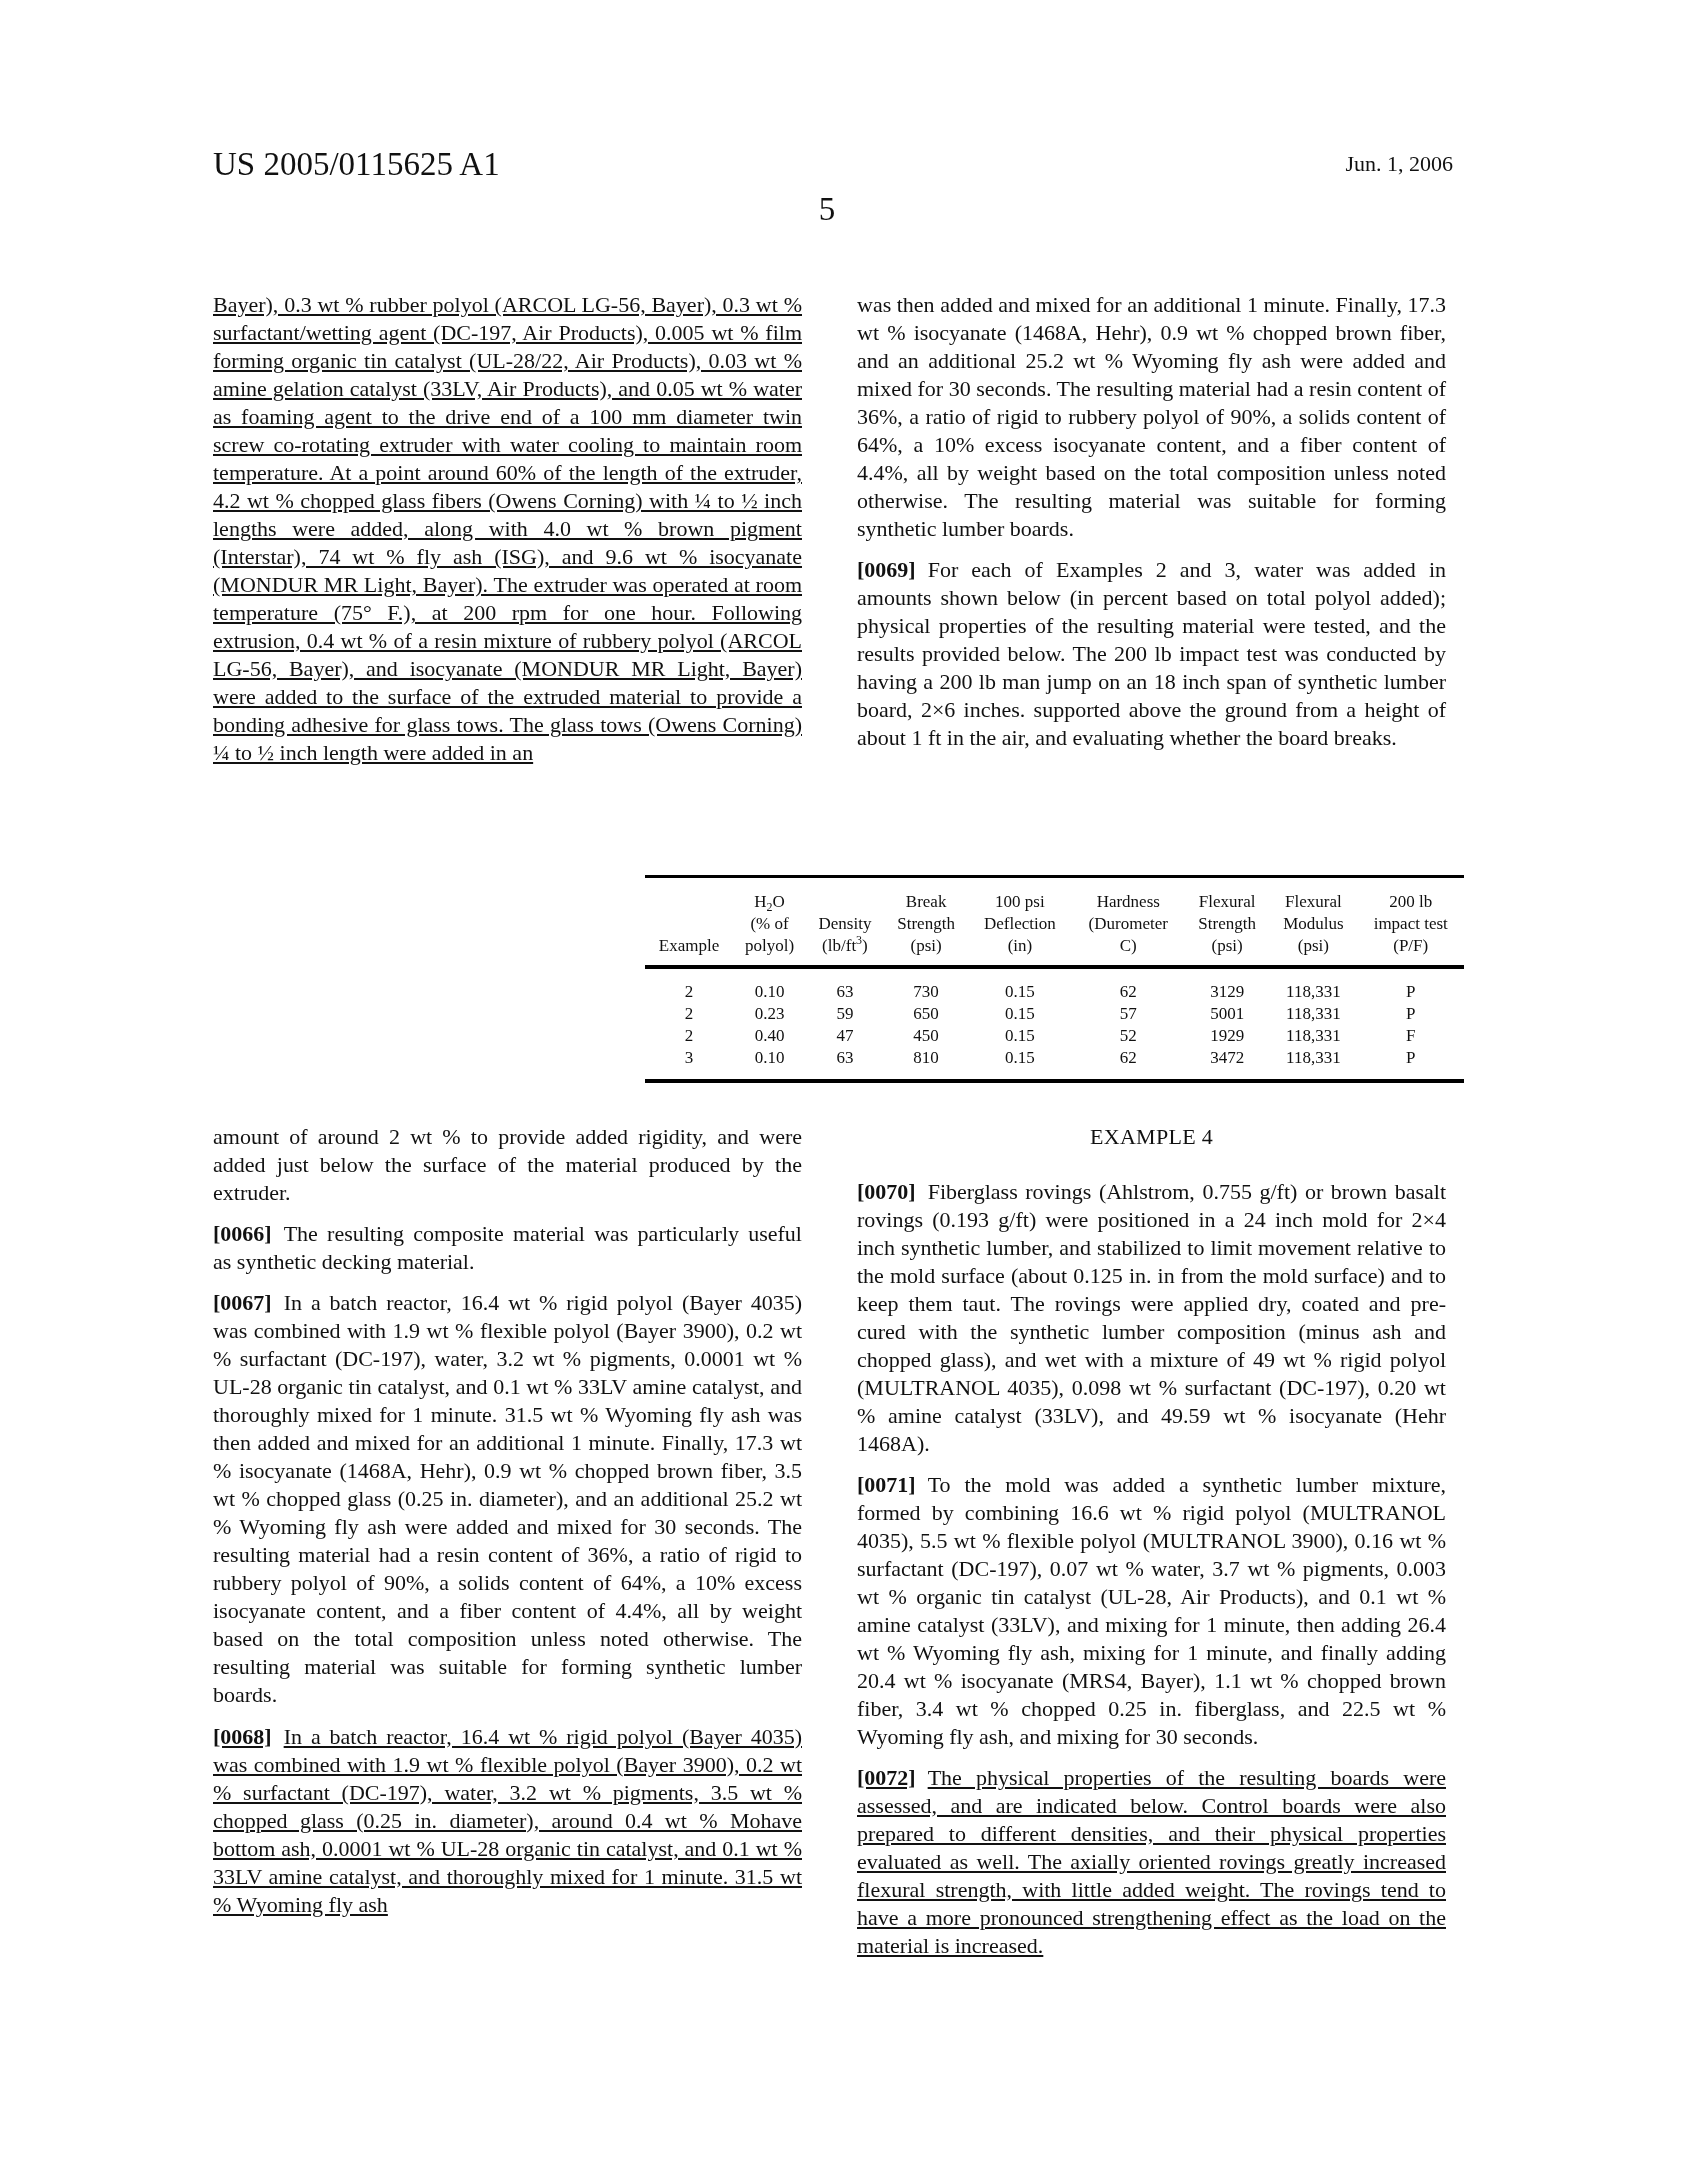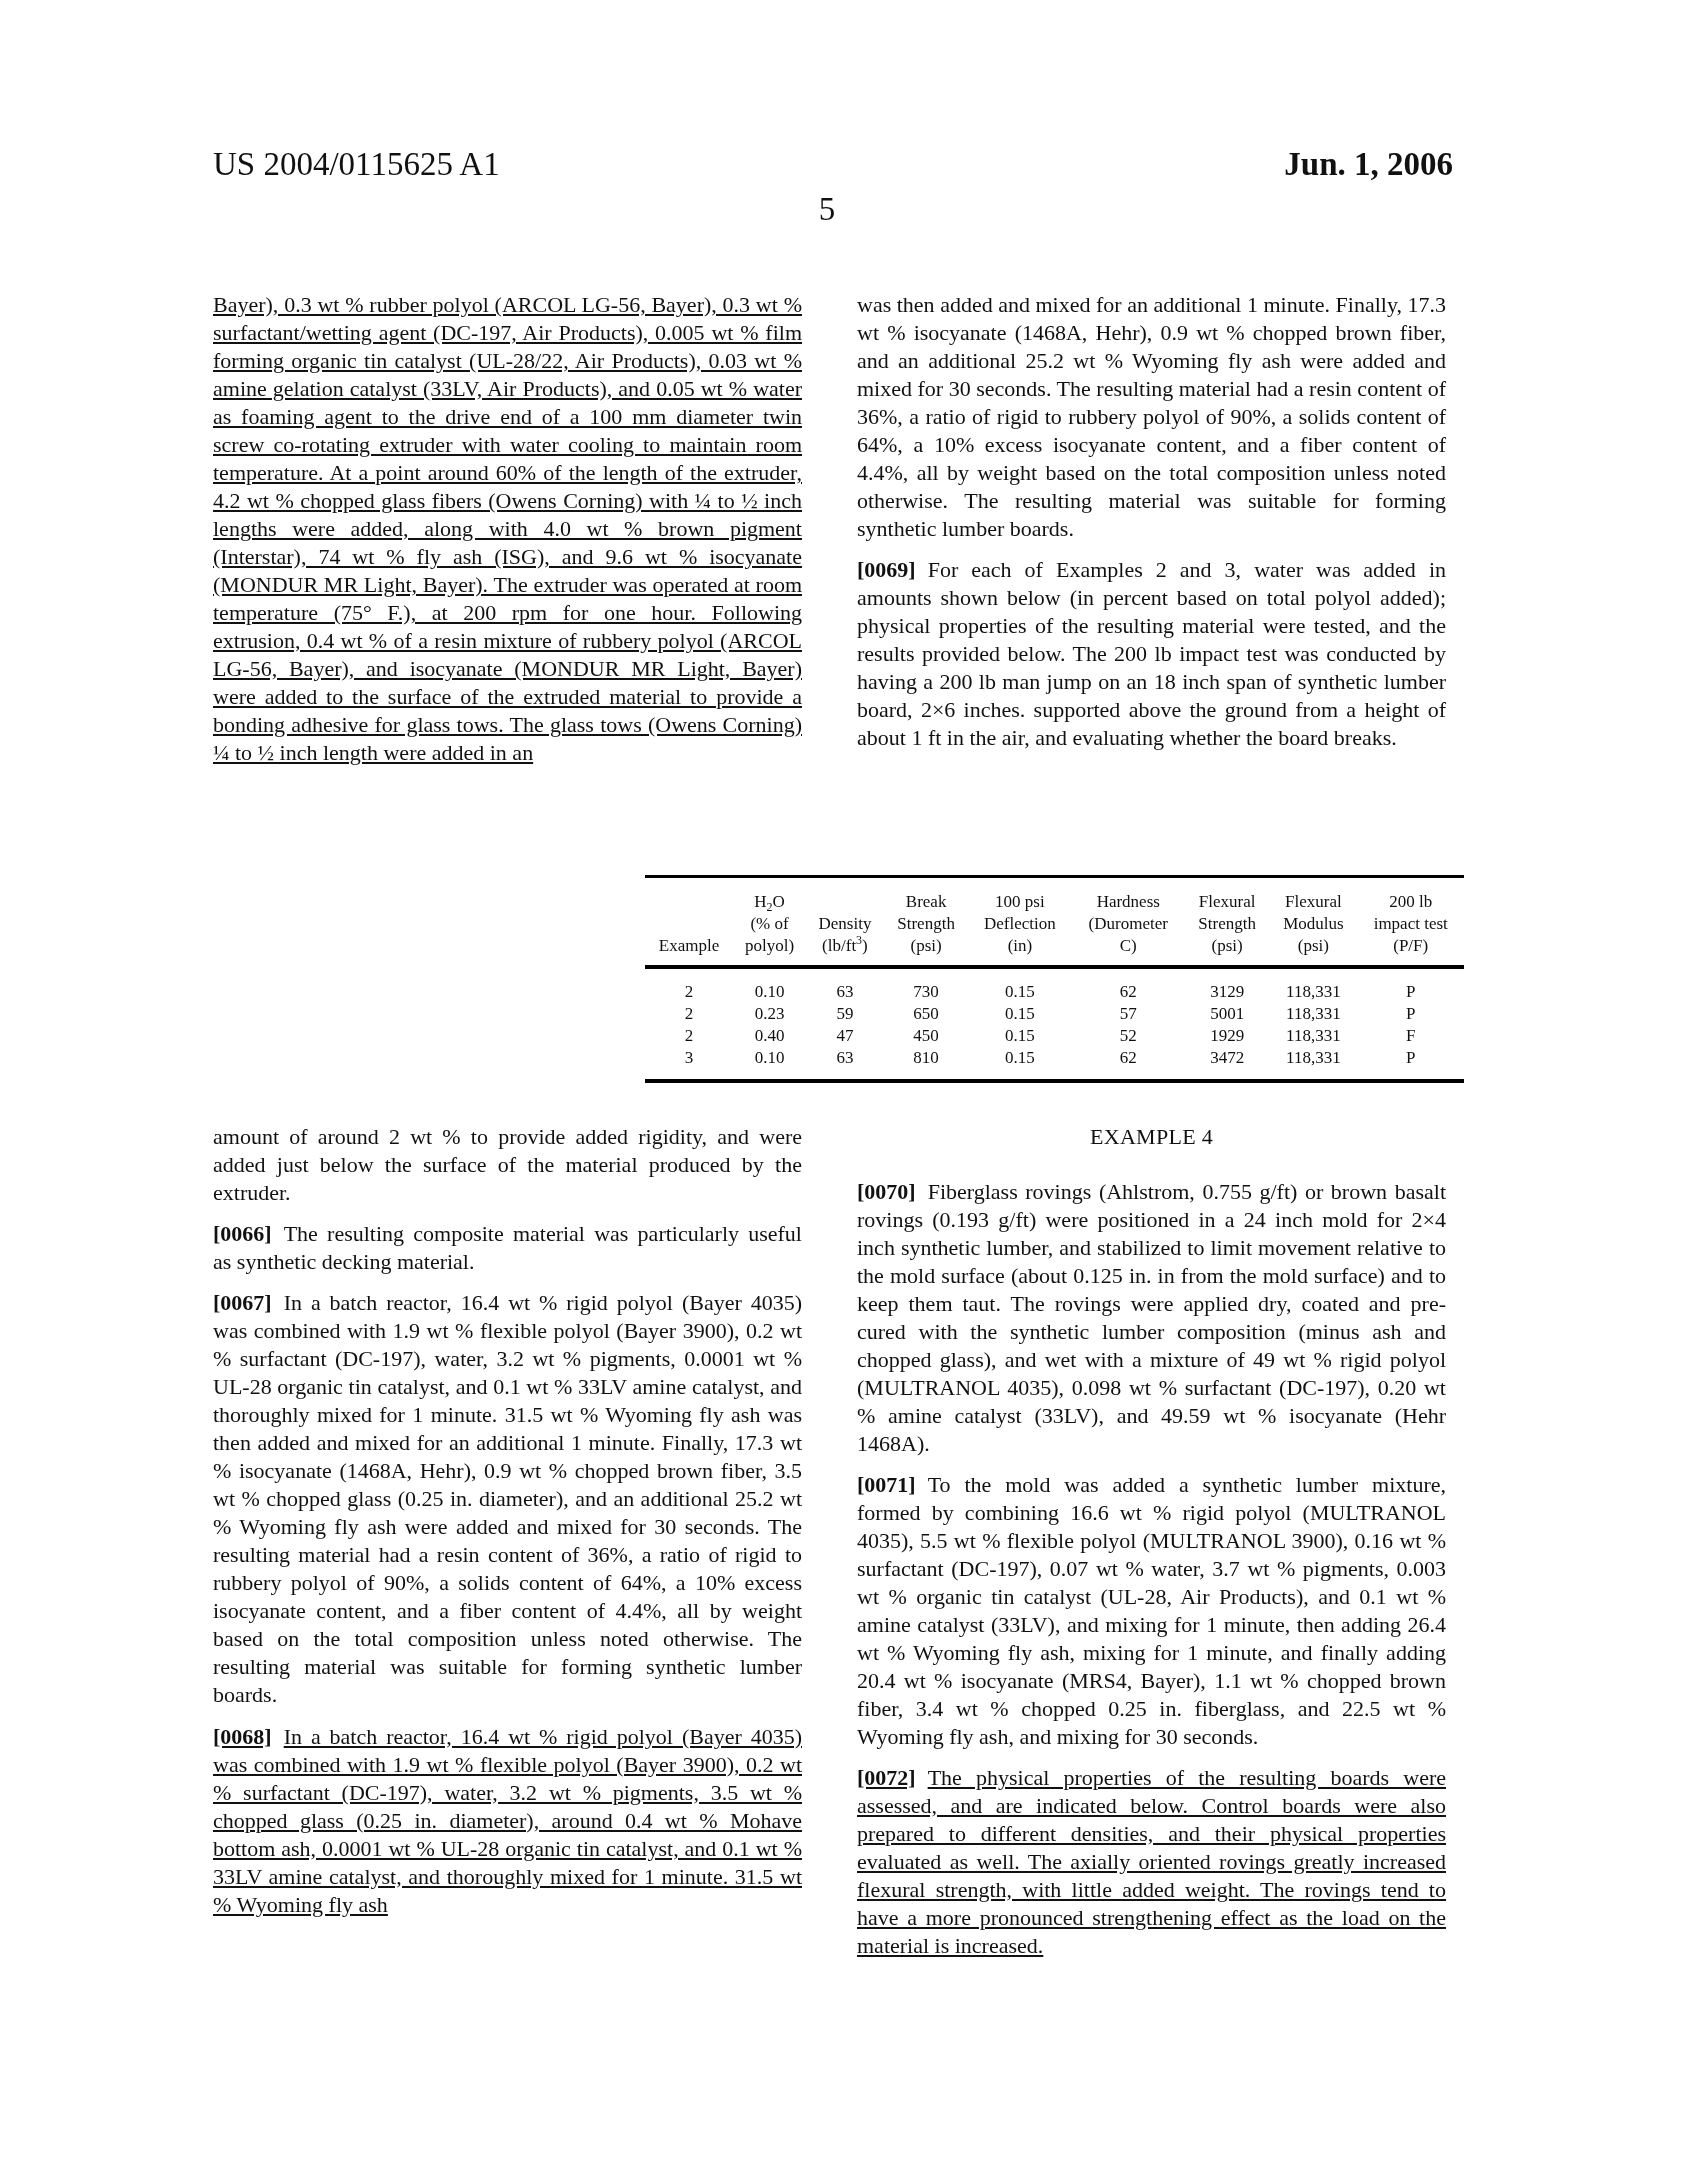--- a/index.html
+++ b/index.html
@@ -1,21 +1,21 @@
 <!DOCTYPE html>
 <html style="font-size:10.6px"><head>
 <meta charset="utf-8">
 <style>
   html, body { margin: 0; padding: 0; background: #ffffff; }
   body {
     width: 1694px; height: 2183px; position: relative; overflow: hidden;
     font-family: "Liberation Serif", "DejaVu Serif", serif; color: #111111;
   }
   .hdr-left { position: absolute; left: 213px; top: 144px; font-size: 33px; line-height: 40px; }
-  .hdr-right { position: absolute; right: 241px; top: 144px; font-size: 33px; line-height: 40px; font-weight: bold; }
+  .hdr-right { position: absolute; right: 241px; top: 144px; font-size: 22px; line-height: 40px; }
   .hdr-page { position: absolute; left: 0; right: 0; top: 189px; text-align: center; font-size: 33px; line-height: 40px; }
   .hdr-page span { position: relative; left: -20px; }
 
   .col { position: absolute; width: 589px; font-size: 22px; line-height: 28px; text-align: justify; }
   .col p { margin: 0 0 13.2px 0; }
   .col p.cont { margin-bottom: 0; text-decoration: underline; }
   .para-id { font-weight: bold; margin-right: 12px; }
   .heading { text-align: center; margin: 26.5px 0 26.5px 0; font-size: 22px; letter-spacing: 0.3px; }
 
   #colA1 { left: 213px; top: 291px; }
@@ -29,21 +29,21 @@
   th { font-weight: normal; text-align: center; vertical-align: bottom; padding: 13.2px 2.6px 8px 2.6px; }
   td { text-align: center; padding: 0 2.6px; height: 22px; }
   tbody tr:first-child td { padding-top: 12px; }
   tbody tr:last-child td { padding-bottom: 10.6px; }
   sub { font-size: 12px; vertical-align: -4px; line-height: 0; }
   sup { font-size: 12px; vertical-align: 6.6px; line-height: 0; }
 </style>
 </head>
 <body>
 
-<div class="hdr-left">US 2004/0115625 A1</div>
+<div class="hdr-left">US 2005/0115625 A1</div>
 <div class="hdr-right">Jun. 1, 2006</div>
 <div class="hdr-page"><span>5</span></div>
 
 <div class="col" id="colA1">
   <p class="cont">Bayer), 0.3 wt % rubber polyol (ARCOL LG-56, Bayer), 0.3 wt % surfactant/wetting agent (DC-197, Air Products), 0.005 wt % film forming organic tin catalyst (UL-28/22, Air Products), 0.03 wt % amine gelation catalyst (33LV, Air Products), and 0.05 wt % water as foaming agent to the drive end of a 100 mm diameter twin screw co-rotating extruder with water cooling to maintain room temperature. At a point around 60% of the length of the extruder, 4.2 wt % chopped glass fibers (Owens Corning) with ¼ to ½ inch lengths were added, along with 4.0 wt % brown pigment (Interstar), 74 wt % fly ash (ISG), and 9.6 wt % isocyanate (MONDUR MR Light, Bayer). The extruder was operated at room temperature (75° F.), at 200 rpm for one hour. Following extrusion, 0.4 wt % of a resin mixture of rubbery polyol (ARCOL LG-56, Bayer), and isocyanate (MONDUR MR Light, Bayer) were added to the surface of the extruded material to provide a bonding adhesive for glass tows. The glass tows (Owens Corning) ¼ to ½ inch length were added in an</p>
 </div>
 
 <div class="col" id="colB1">
   <p>was then added and mixed for an additional 1 minute. Finally, 17.3 wt % isocyanate (1468A, Hehr), 0.9 wt % chopped brown fiber, and an additional 25.2 wt % Wyoming fly ash were added and mixed for 30 seconds. The resulting material had a resin content of 36%, a ratio of rigid to rubbery polyol of 90%, a solids content of 64%, a 10% excess isocyanate content, and a fiber content of 4.4%, all by weight based on the total composition unless noted otherwise. The resulting material was suitable for forming synthetic lumber boards.</p>
   <p><span class="para-id">[0069]</span><span>For each of Examples 2 and 3, water was added in amounts shown below (in percent based on total polyol added); physical properties of the resulting material were tested, and the results provided below. The 200 lb impact test was conducted by having a 200 lb man jump on an 18 inch span of synthetic lumber board, 2×6 inches. supported above the ground from a height of about 1 ft in the air, and evaluating whether the board breaks.</span></p>

